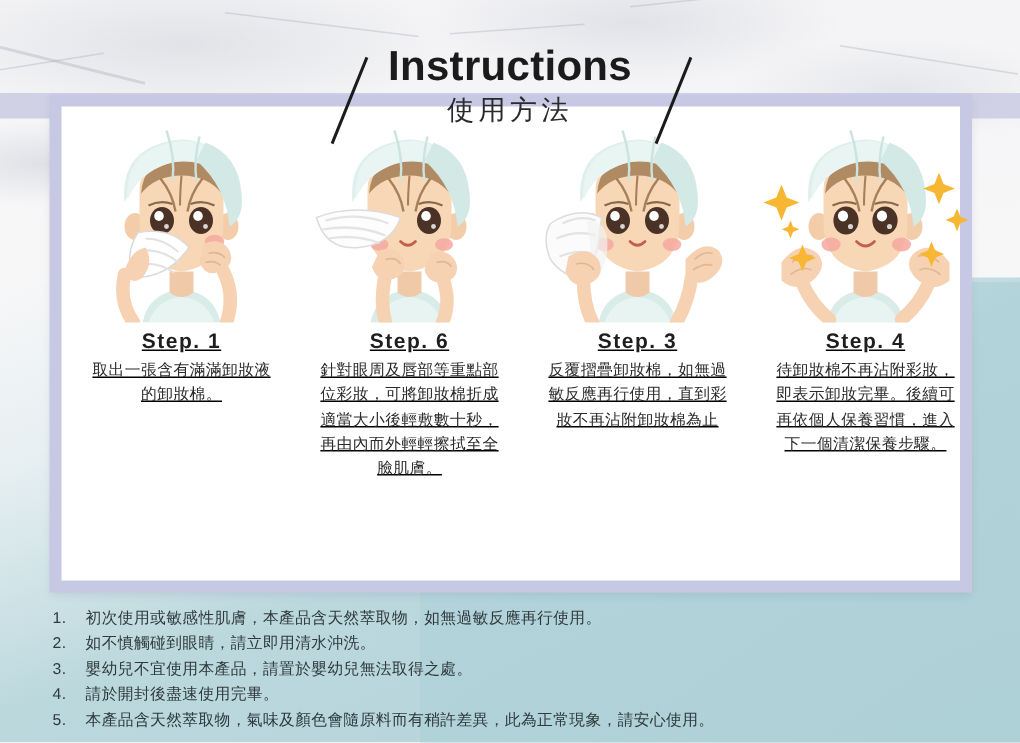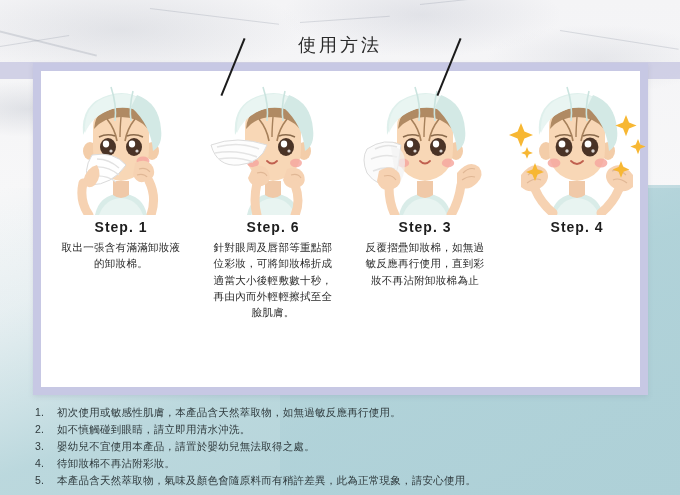--- a/index.html
+++ b/index.html
@@ -100,20 +100,21 @@
     padding: 8px;
     z-index: 4;
     box-shadow: 0 2px 5px rgba(110,115,140,.16);
   }
   #card-inner {
     width: 100%; height: 100%;
     background: #ffffff;
     display: flex;
     align-items: flex-start;
     padding: 6px 4px 0 4px;
+    text-decoration: underline;
   }
   .step-col {
     flex: 1 1 25%;
     display: flex;
     flex-direction: column;
     align-items: center;
     padding: 0 4px;
   }
 
   
@@ -164,20 +165,21 @@
   <div class="marble-vein v5"></div>
   <div class="marble-vein v6"></div>
   <div class="bg-band"></div>
   <div class="bg-teal"></div>
   <div class="bg-teal-2"></div>
 </div>
 
 <div id="title-block">
   <div class="slash slash-left"></div>
   <div class="slash slash-right"></div>
+  <div class="title-en">Instructions</div>
   <div class="title-zh">使用方法</div>
 </div>
 
 <div id="card">
   <div id="card-inner">
 
     <div class="step-col">
       <svg class="illus" viewBox="0 0 144 138">
 
         <path d="M46 138 q4 -20 26 -22 q22 2 26 22 z" fill="#d9ece8"></path>
@@ -363,39 +365,40 @@
         <g fill="#f7b733">
           <path d="M16 46 l3.4 8.6 l8.6 3.4 l-8.6 3.4 l-3.4 8.6 l-3.4 -8.6 l-8.6 -3.4 l8.6 -3.4 z"></path>
           <path d="M30 86 l2.6 6.4 l6.4 2.6 l-6.4 2.6 l-2.6 6.4 l-2.6 -6.4 l-6.4 -2.6 l6.4 -2.6 z"></path>
           <path d="M121 38 l3.0 7.6 l7.6 3.0 l-7.6 3.0 l-3.0 7.6 l-3.0 -7.6 l-7.6 -3.0 l7.6 -3.0 z"></path>
           <path d="M133 62 l2.2 5.4 l5.4 2.2 l-5.4 2.2 l-2.2 5.4 l-2.2 -5.4 l-5.4 -2.2 l5.4 -2.2 z"></path>
           <path d="M116 84 l2.4 6.0 l6.0 2.4 l-6.0 2.4 l-2.4 6.0 l-2.4 -6.0 l-6.0 -2.4 l6.0 -2.4 z"></path>
           <path d="M22 70 l1.7 4.2 l4.2 1.7 l-4.2 1.7 l-1.7 4.2 l-1.7 -4.2 l-4.2 -1.7 l4.2 -1.7 z"></path>
         </g>
       </svg>
       <div class="step-title">Step. 4</div>
+      <div class="step-body">待卸妝棉不再沾附彩妝，即表示卸妝完畢。後續可再依個人保養習慣，進入下一個清潔保養步驟。</div>
     </div>
 
   </div>
 </div>
 
 <div id="notes">
   <div class="note-row">
     <span class="note-num">1.</span>
     <span class="note-txt">初次使用或敏感性肌膚，本產品含天然萃取物，如無過敏反應再行使用。</span>
   </div>
   <div class="note-row">
     <span class="note-num">2.</span>
     <span class="note-txt">如不慎觸碰到眼睛，請立即用清水沖洗。</span>
   </div>
   <div class="note-row">
     <span class="note-num">3.</span>
     <span class="note-txt">嬰幼兒不宜使用本產品，請置於嬰幼兒無法取得之處。</span>
   </div>
   <div class="note-row">
     <span class="note-num">4.</span>
-    <span class="note-txt">待卸妝棉不再沾附彩妝。</span>
+    <span class="note-txt">請於開封後盡速使用完畢。</span>
   </div>
   <div class="note-row">
     <span class="note-num">5.</span>
     <span class="note-txt">本產品含天然萃取物，氣味及顏色會隨原料而有稍許差異，此為正常現象，請安心使用。</span>
   </div>
 </div>
 
 </body></html>

